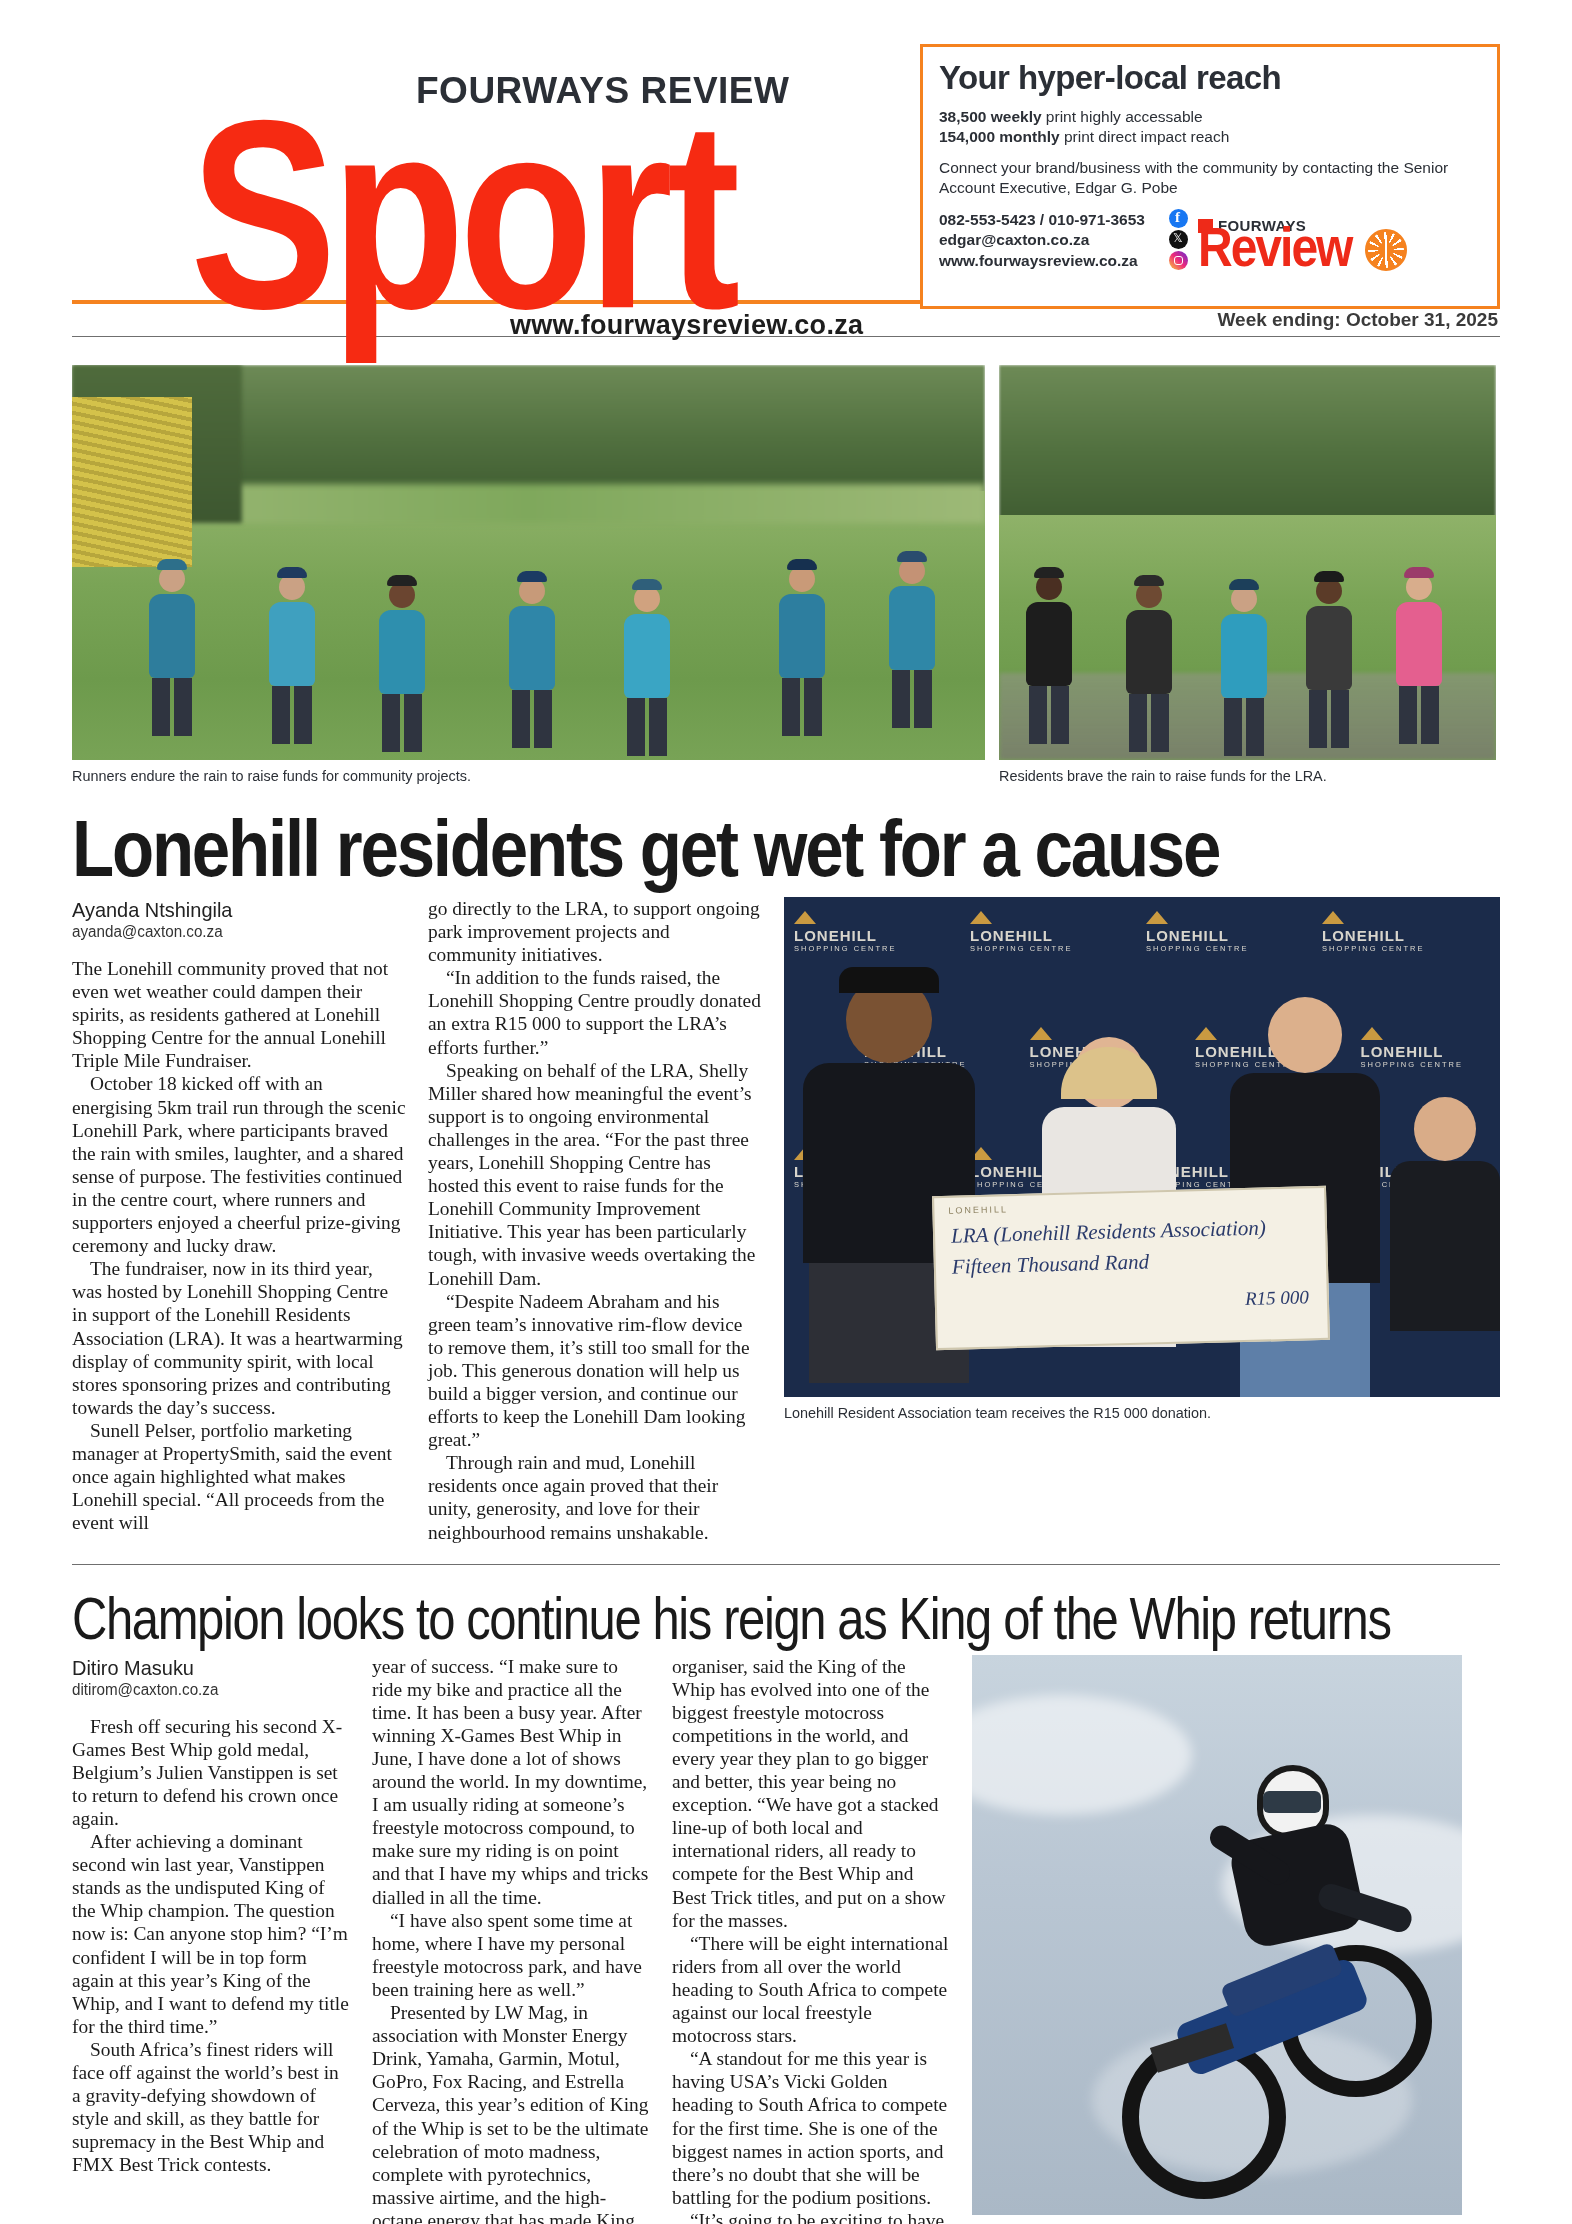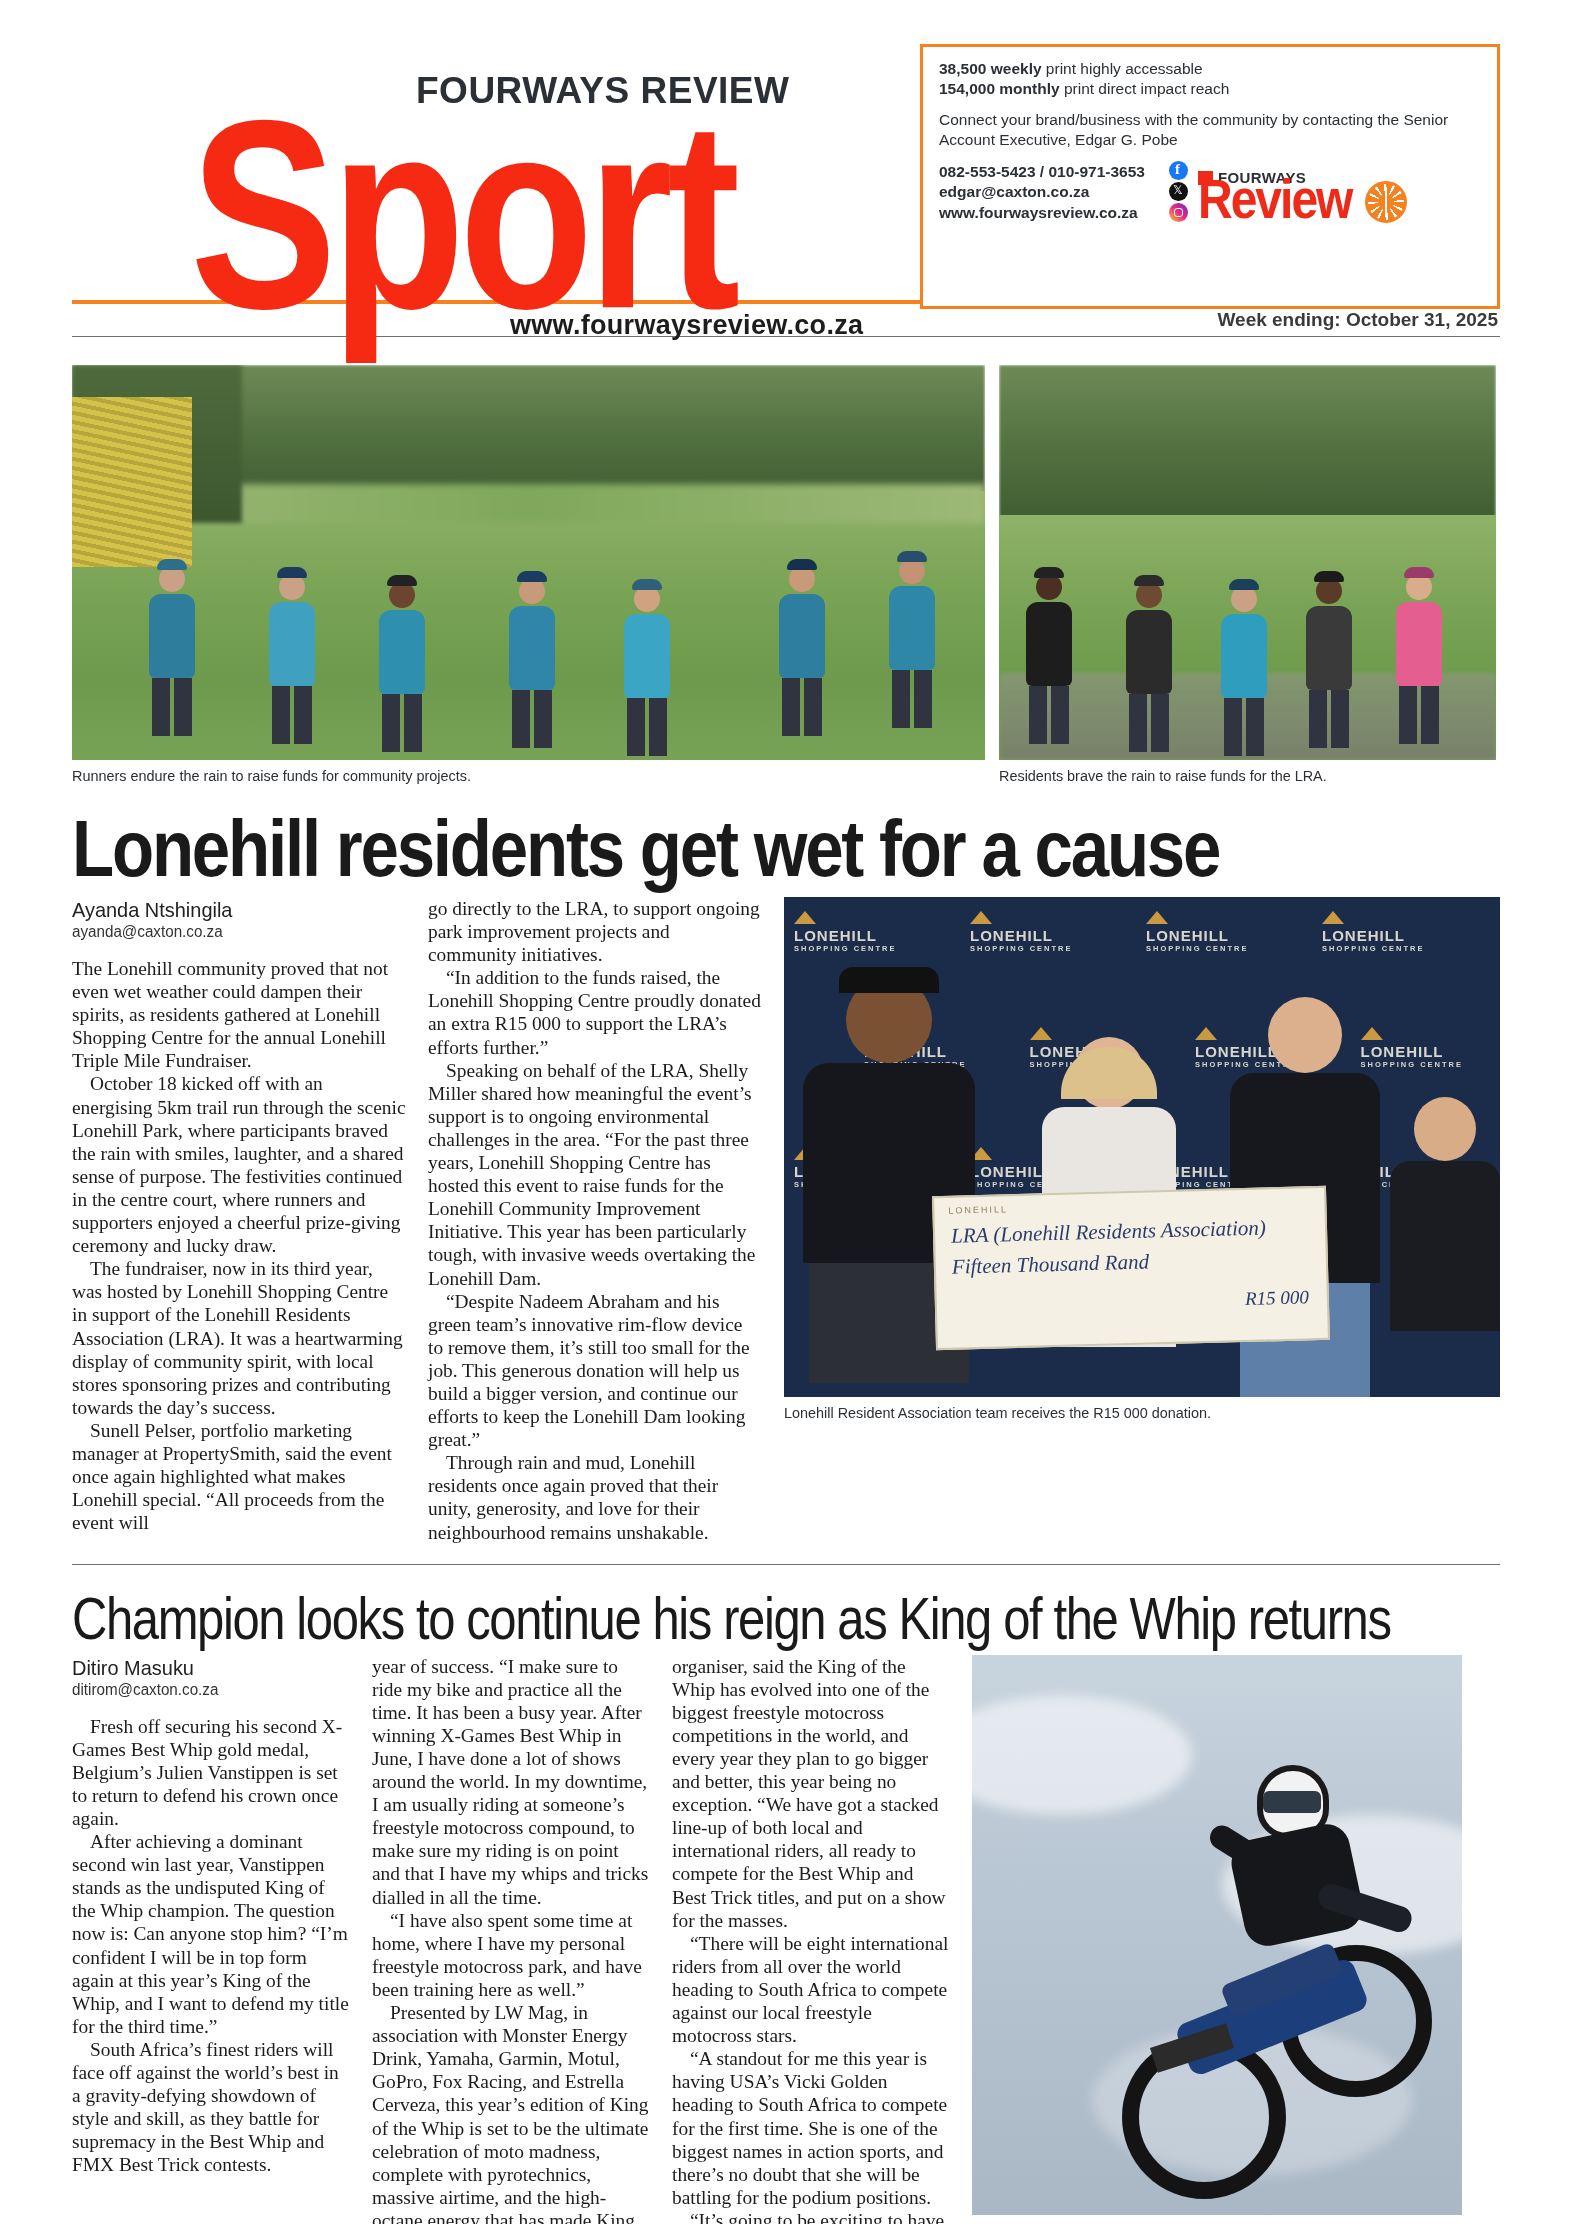--- a/index.html
+++ b/index.html
@@ -116,21 +116,21 @@
 
   .article2 { display:flex; gap:22px; margin-top:4px; }
   .a2c { width:278px; }
   .a2photo { width:490px; }
   .a2photo .shot { width:490px; height:560px; overflow:hidden; position:relative; }
 
   
   .banner { position:absolute; inset:0; background:#1b2b4a; }
   .banner .tilerow { position:absolute; left:0; right:0; display:flex; gap:26px; padding-left:10px; }
   .tile { width:150px; color:#e9e4d8; font-family:"Liberation Sans",sans-serif; font-size:15px; font-weight:bold; letter-spacing:1px; opacity:.92; }
-  .tile .sub { font-size:7.5px; letter-spacing:2px; font-weight:bold; }
+  .tile .sub { font-size:7.5px; letter-spacing:2px; font-weight:normal; }
   .tri { width:0;height:0;border-left:11px solid transparent;border-right:11px solid transparent;border-bottom:13px solid #d9a441; margin-bottom:3px; }
   .person { position:absolute; bottom:0; }
   .chk { position:absolute; left:150px; bottom:52px; width:390px; height:150px; background:#f4f0e4; border:2px solid #cfc7ae; transform:rotate(-1.5deg); }
   .chk .l1 { font-family:"Liberation Serif",serif; font-style:italic; font-size:21px; color:#2b3b6b; padding:26px 0 0 16px; }
   .chk .l2 { font-family:"Liberation Serif",serif; font-style:italic; font-size:21px; color:#2b3b6b; padding:6px 0 0 16px; }
   .chk .amt { position:absolute; right:18px; bottom:30px; font-family:"Liberation Serif",serif; font-style:italic; font-size:19px; color:#2b3b6b; }
 
   
   .sky2 { position:absolute; inset:0; background:linear-gradient(180deg,#c8d4de 0%,#b9c6d3 40%,#aab8c6 100%); }
   .cloud { position:absolute; border-radius:50%; background:rgba(255,255,255,.55); filter:blur(6px); }
@@ -142,20 +142,21 @@
 <div class="page">
 
   <div class="masthead">
     <div class="logo-wrap">
       <div class="kicker">FOURWAYS REVIEW</div>
       <div class="sportword">Sport</div>
       <div class="siteurl">www.fourwaysreview.co.za</div>
     </div>
 
     <div class="adbox">
+      <h2>Your hyper-local reach</h2>
       <div class="adstats">
         <div><b>38,500 weekly</b><span> print highly accessable</span></div>
         <div><b>154,000 monthly</b><span> print direct impact reach</span></div>
       </div>
       <div class="adpara">Connect your brand/business with the community by contacting the Senior Account Executive, Edgar G. Pobe</div>
       <div class="adfoot">
         <div class="adcontact">
           <div>082-553-5423 / 010-971-3653</div>
           <div>edgar@caxton.co.za</div>
           <div>www.fourwaysreview.co.za</div>

